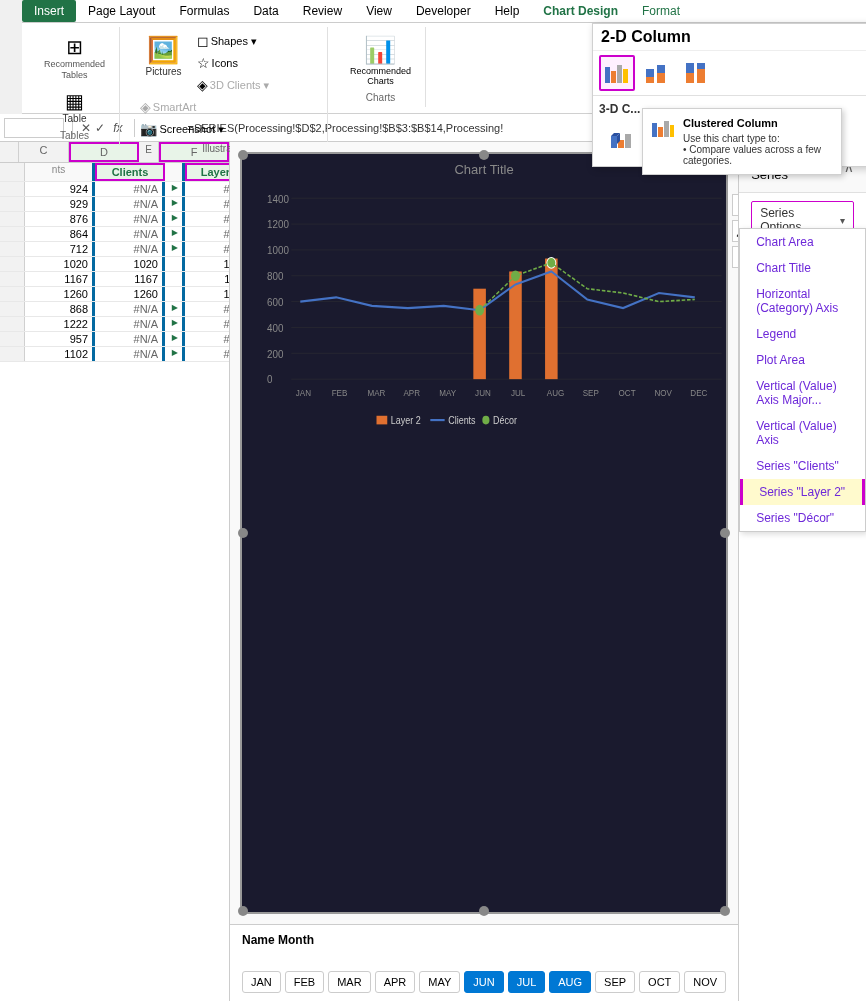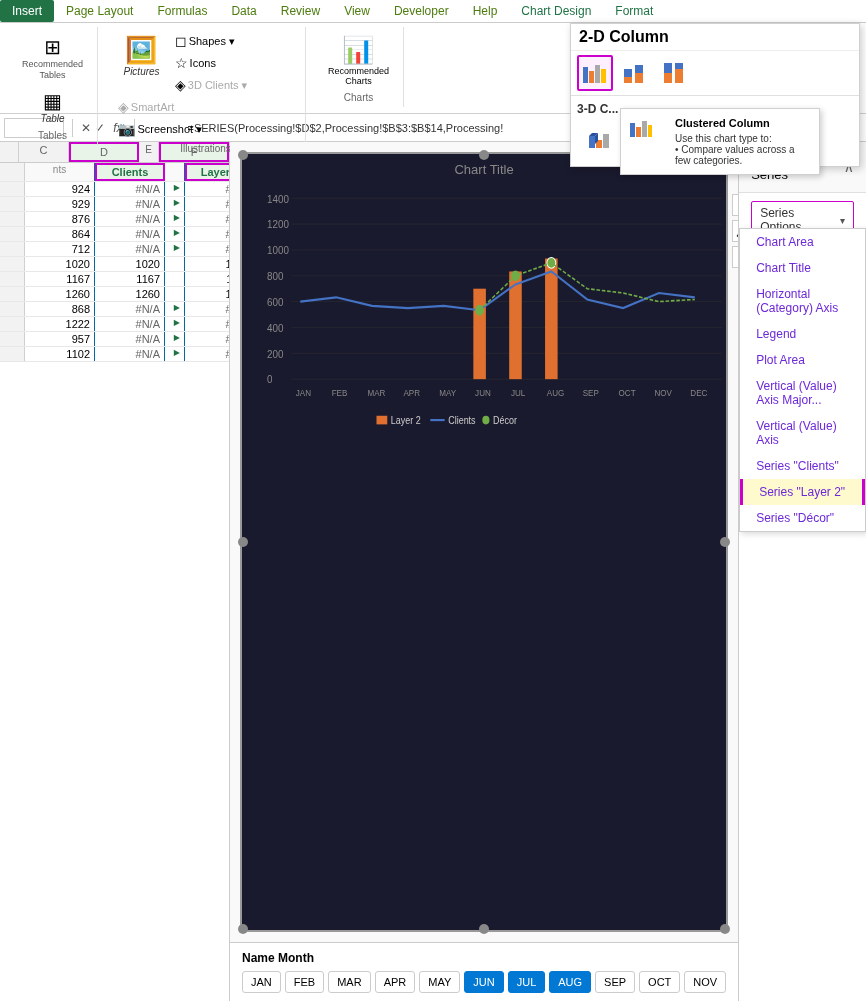--- a/index.html
+++ b/index.html
@@ -1,30 +1,30 @@
 <!DOCTYPE html>
 <html><head>
   <meta charset="utf-8">
   <style>
     * { box-sizing: border-box; margin: 0; padding: 0; }
     body { font-family: 'Segoe UI', Arial, sans-serif; font-size: 12px; background: #f0f0f0; width: 866px; height: 1001px; overflow: hidden; }
 
     
-    .ribbon { background: #fff; border-bottom: 1px solid #d0d0d0; }
+    .ribbon { background: #fff; border-bottom: 1px solid #d0d0d0; margin-left: 22px; }
     .ribbon-tabs { display: flex; background: #fff; border-bottom: 1px solid #ccc; }
-    .ribbon-tab { padding: 4px 12px; font-size: 12px; cursor: pointer; color: #4d7c0f; }
+    .ribbon-tab { padding: 4px 12px; font-size: 12px; cursor: pointer; color: #000000; }
     .ribbon-tab.chart-design { color: #217346; font-weight: 600; }
     .ribbon-tab.format-tab { color: #217346; }
     .ribbon-tab.insert-tab { background: #217346; color: #fff; border-radius: 2px; }
 
     .ribbon-content { display: flex; padding: 4px 8px; gap: 8px; align-items: flex-start; background: #fff; height: 90px; position: relative; }
     .ribbon-group { display: flex; flex-direction: column; align-items: center; padding: 4px 8px; border-right: 1px solid #e0e0e0; min-width: 60px; }
     .ribbon-group-label { font-size: 10px; color: #666; margin-top: 2px; }
     .ribbon-btn { display: flex; flex-direction: column; align-items: center; cursor: pointer; padding: 4px 6px; border-radius: 2px; }
-    .ribbon-btn .label { font-size: 10px; color: #333; font-style: italic; }
+    .ribbon-btn .label { font-size: 10px; color: #333; }
 
     
     .chart-popup { position: absolute; top: 0; left: 570px; background: #fff; border: 1px solid #d0d0d0; box-shadow: 2px 2px 8px rgba(0,0,0,0.2); width: 290px; z-index: 100; }
     .chart-icons { display: flex; gap: 4px; padding: 4px 6px; }
     .chart-icon-btn { width: 36px; height: 36px; display: flex; align-items: center; justify-content: center; border: 2px solid transparent; cursor: pointer; border-radius: 2px; }
     .chart-icon-btn.selected { border: 2px solid #cc00cc; background: #fff0ff; }
     .chart-3d-section { border-top: 1px solid #e0e0e0; padding: 4px 6px; }
 
     
     .chart-tooltip { position: absolute; top: 85px; left: 620px; background: #fff; border: 1px solid #d0d0d0; box-shadow: 2px 2px 6px rgba(0,0,0,0.2); padding: 8px; width: 200px; font-size: 11px; z-index: 101; }
@@ -41,21 +41,21 @@
     
     .main-area { display: flex; height: calc(1001px - 90px - 28px - 24px); }
 
     
     .spreadsheet { flex: 0 0 230px; overflow: hidden; border-right: 1px solid #ccc; background: #fff; }
     .col-headers { display: flex; background: #f2f2f2; border-bottom: 1px solid #ccc; }
     .col-header { width: 70px; min-width: 70px; text-align: center; font-size: 11px; color: #666; border-right: 1px solid #d0d0d0; padding: 2px; }
     .col-header-c { width: 50px; min-width: 50px; }
     .row { display: flex; border-bottom: 1px solid #e8e8e8; }
     .row-num { width: 25px; min-width: 25px; text-align: center; font-size: 10px; color: #666; background: #f2f2f2; border-right: 1px solid #d0d0d0; padding: 2px 0; }
-    .cell { width: 70px; min-width: 70px; text-align: right; padding: 1px 4px; font-size: 11px; border-right: 1px solid #0369a1; overflow: hidden; white-space: nowrap; }
+    .cell { width: 70px; min-width: 70px; text-align: right; padding: 1px 4px; font-size: 11px; border-right: 3px solid #0369a1; overflow: hidden; white-space: nowrap; }
     .cell.header-cell { background: #e8f4e8; font-weight: 600; text-align: center; color: #217346; border: 2px solid #cc00cc; }
     .cell.na { color: #666; }
 
     
     .format-panel { width: 290px; background: #fff; border-left: 1px solid #ccc; position: relative; overflow: hidden; }
     .format-panel-header { display: flex; justify-content: space-between; align-items: center; padding: 10px 12px; border-bottom: 1px solid #e0e0e0; background: #f9f9f9; }
     .format-panel-close { cursor: pointer; font-size: 14px; color: #666; }
 
     
     .series-options-bar { display: flex; align-items: center; padding: 8px 12px; border-bottom: 1px solid #e0e0e0; }
@@ -86,21 +86,21 @@
 <div class="ribbon">
   <div class="ribbon-tabs">
     <div class="ribbon-tab insert-tab">Insert</div>
     <div class="ribbon-tab">Page Layout</div>
     <div class="ribbon-tab">Formulas</div>
     <div class="ribbon-tab">Data</div>
     <div class="ribbon-tab">Review</div>
     <div class="ribbon-tab">View</div>
     <div class="ribbon-tab">Developer</div>
     <div class="ribbon-tab">Help</div>
-    <div class="ribbon-tab chart-design" style="color:#217346;font-weight:400;">Chart Design</div>
+    <div class="ribbon-tab chart-design" style="color:#217346;font-weight:700;">Chart Design</div>
     <div class="ribbon-tab format-tab" style="color:#217346;">Format</div>
   </div>
 
   <div class="ribbon-content" style="position:relative;">
 
     <div class="ribbon-group">
       <div class="ribbon-btn" style="font-size:10px;text-align:center;line-height:1.2;">
         <div style="font-size:20px;">⊞</div>
         <div style="font-size:9px;color:#555;">Recommended<br>Tables</div>
       </div>
@@ -190,21 +190,21 @@
               <rect x="16" y="8" width="6" height="14" fill="#a9a9a9"></rect>
               <polygon points="2,10 5,7 11,7 8,10" fill="#2a50a0"></polygon>
               <polygon points="8,10 11,7 11,15 8,18" fill="#2a50a0"></polygon>
             </svg>
           </div>
         </div>
       </div>
     </div>
 
     <div class="chart-tooltip">
-      <div style="display:flex;align-items:flex-start;gap:22px;">
+      <div style="display:flex;align-items:flex-start;gap:8px;">
         <div>
           <svg width="24" height="24" viewBox="0 0 24 24">
             <rect x="1" y="6" width="5" height="14" fill="#4472c4"></rect>
             <rect x="7" y="10" width="5" height="10" fill="#ed7d31"></rect>
             <rect x="13" y="4" width="5" height="16" fill="#a9a9a9"></rect>
             <rect x="19" y="8" width="4" height="12" fill="#ffc000"></rect>
           </svg>
         </div>
         <div>
           <div class="chart-tooltip-title">Clustered Column</div>
@@ -420,21 +420,21 @@
         
         <div style="position:absolute;right:-28px;top:40px;display:flex;flex-direction:column;gap:4px;">
           <div style="width:22px;height:22px;background:#fff;border:1px solid #ccc;display:flex;align-items:center;justify-content:center;cursor:pointer;font-size:12px;">+</div>
           <div style="width:22px;height:22px;background:#fff;border:1px solid #ccc;display:flex;align-items:center;justify-content:center;cursor:pointer;font-size:12px;">🖌</div>
           <div style="width:22px;height:22px;background:#fff;border:1px solid #ccc;display:flex;align-items:center;justify-content:center;cursor:pointer;font-size:12px;">▽</div>
         </div>
       </div>
     </div>
 
     <div style="background:#fff;border-top:1px solid #ccc;padding:8px 12px;">
-      <div style="font-size:12px;font-weight:600;margin-bottom:6px;">Name Month</div>
+      <div style="font-size:12px;font-weight:600;margin-bottom:24px;">Name Month</div>
       <div style="display:flex;gap:4px;flex-wrap:nowrap;">
         <div style="padding:4px 8px;border:1px solid #ccc;border-radius:3px;font-size:11px;cursor:pointer;background:#fff;">JAN</div>
         <div style="padding:4px 8px;border:1px solid #ccc;border-radius:3px;font-size:11px;cursor:pointer;background:#fff;">FEB</div>
         <div style="padding:4px 8px;border:1px solid #ccc;border-radius:3px;font-size:11px;cursor:pointer;background:#fff;">MAR</div>
         <div style="padding:4px 8px;border:1px solid #ccc;border-radius:3px;font-size:11px;cursor:pointer;background:#fff;">APR</div>
         <div style="padding:4px 8px;border:1px solid #ccc;border-radius:3px;font-size:11px;cursor:pointer;background:#fff;">MAY</div>
         <div style="padding:4px 8px;border:1px solid #0078d4;border-radius:3px;font-size:11px;cursor:pointer;background:#0078d4;color:#fff;">JUN</div>
         <div style="padding:4px 8px;border:1px solid #0078d4;border-radius:3px;font-size:11px;cursor:pointer;background:#0078d4;color:#fff;">JUL</div>
         <div style="padding:4px 8px;border:1px solid #0078d4;border-radius:3px;font-size:11px;cursor:pointer;background:#0078d4;color:#fff;">AUG</div>
         <div style="padding:4px 8px;border:1px solid #ccc;border-radius:3px;font-size:11px;cursor:pointer;background:#fff;">SEP</div>

